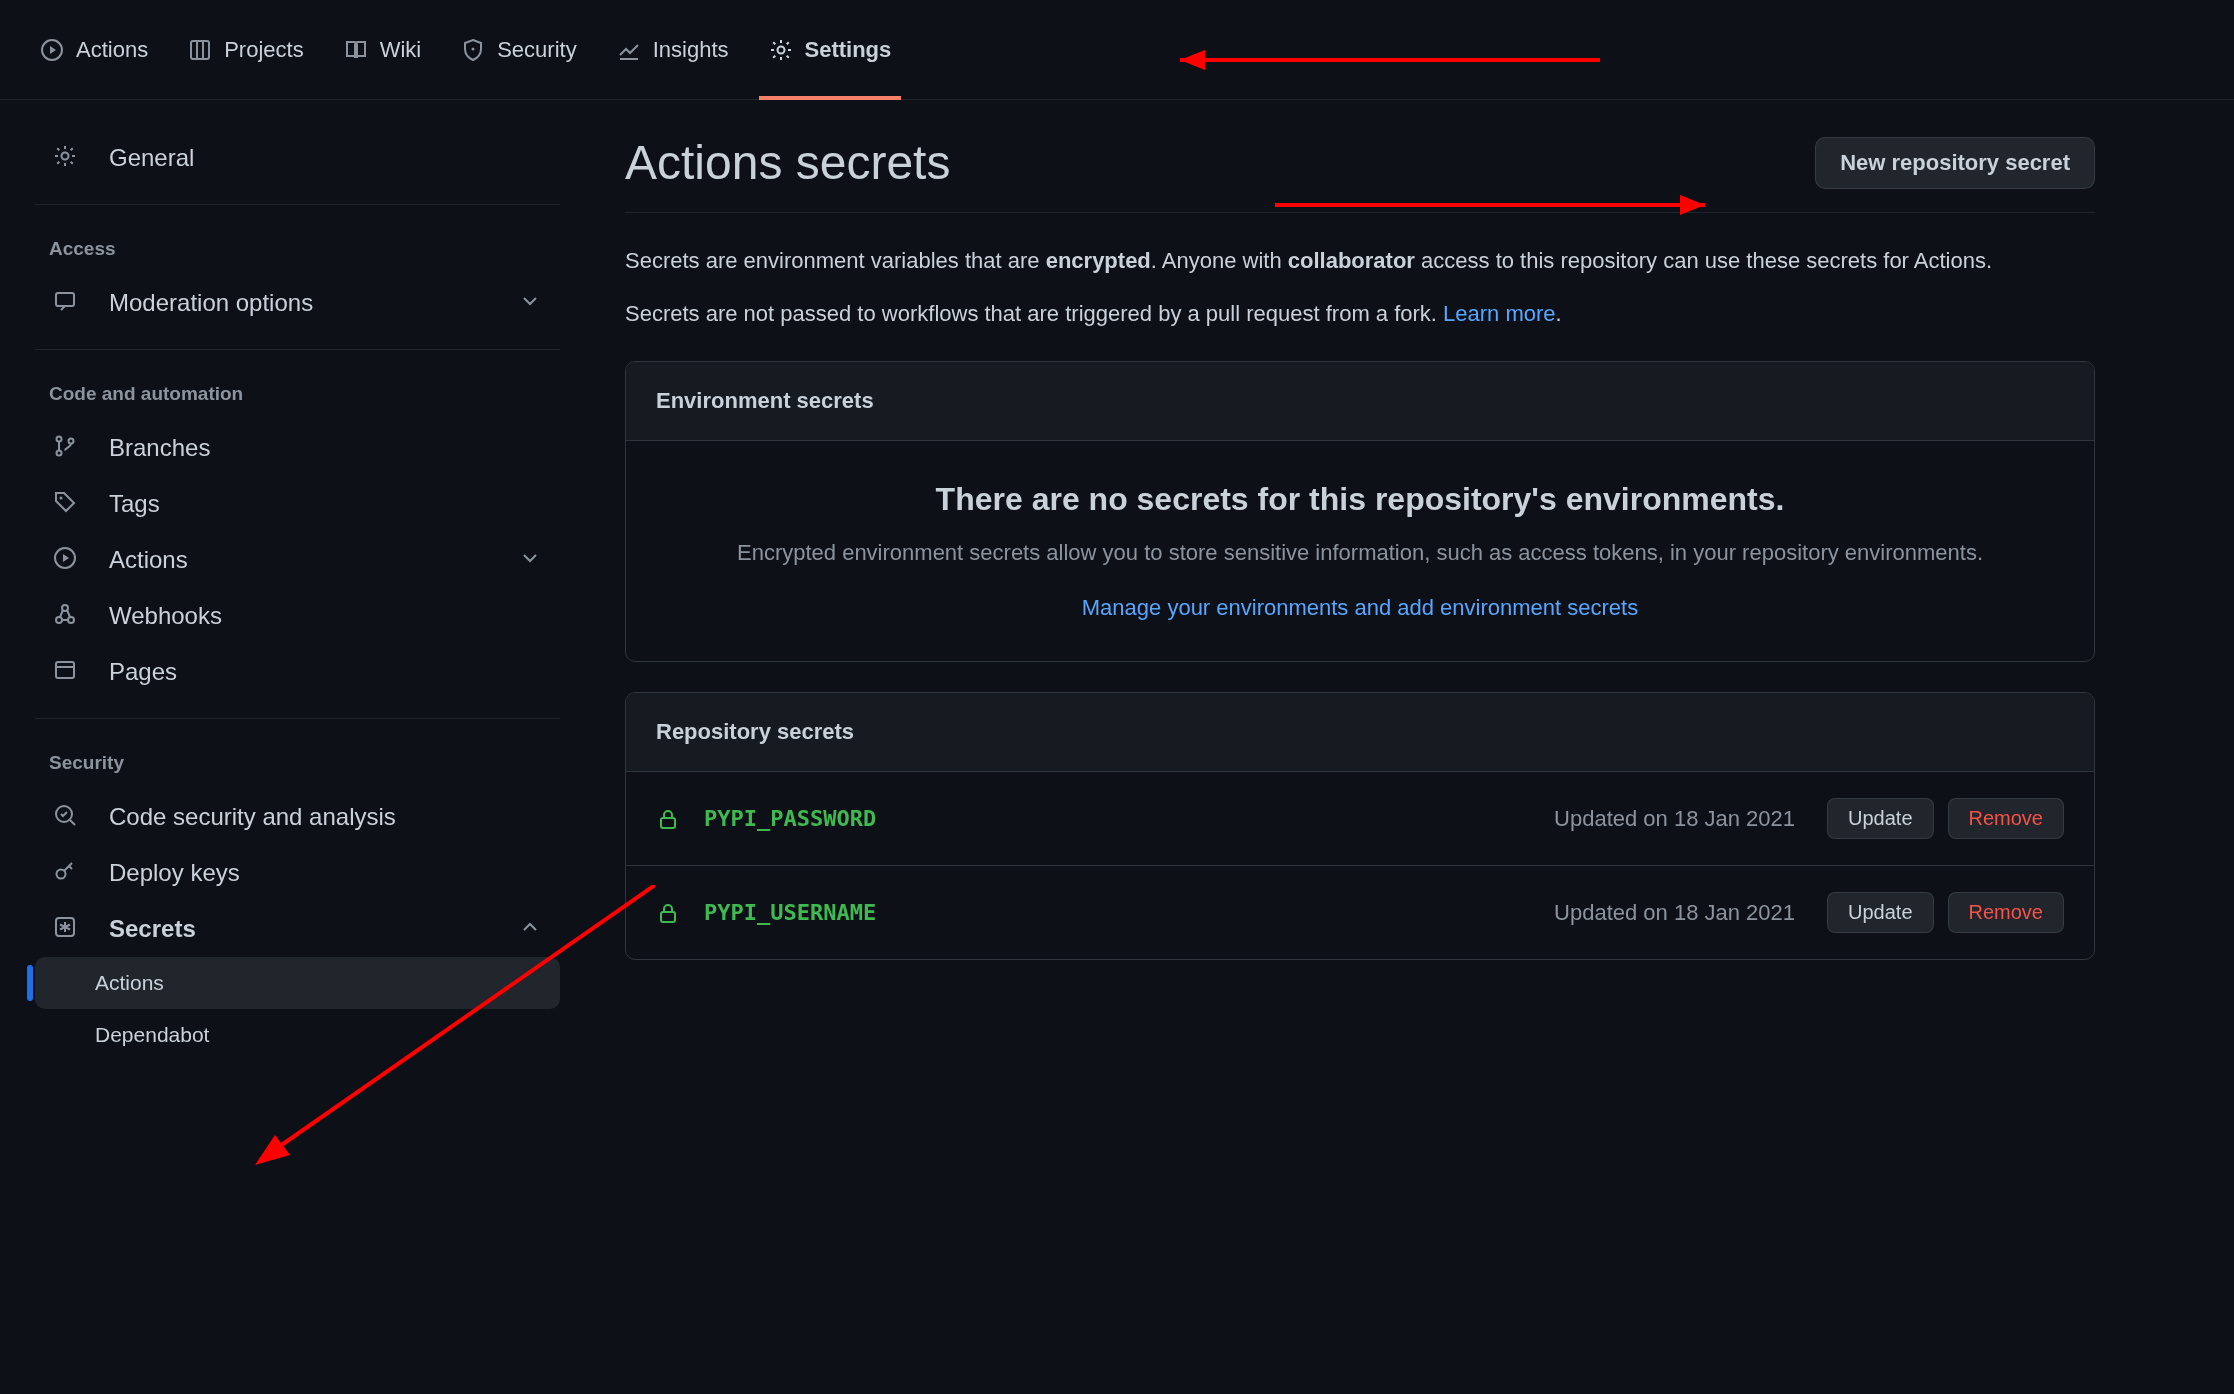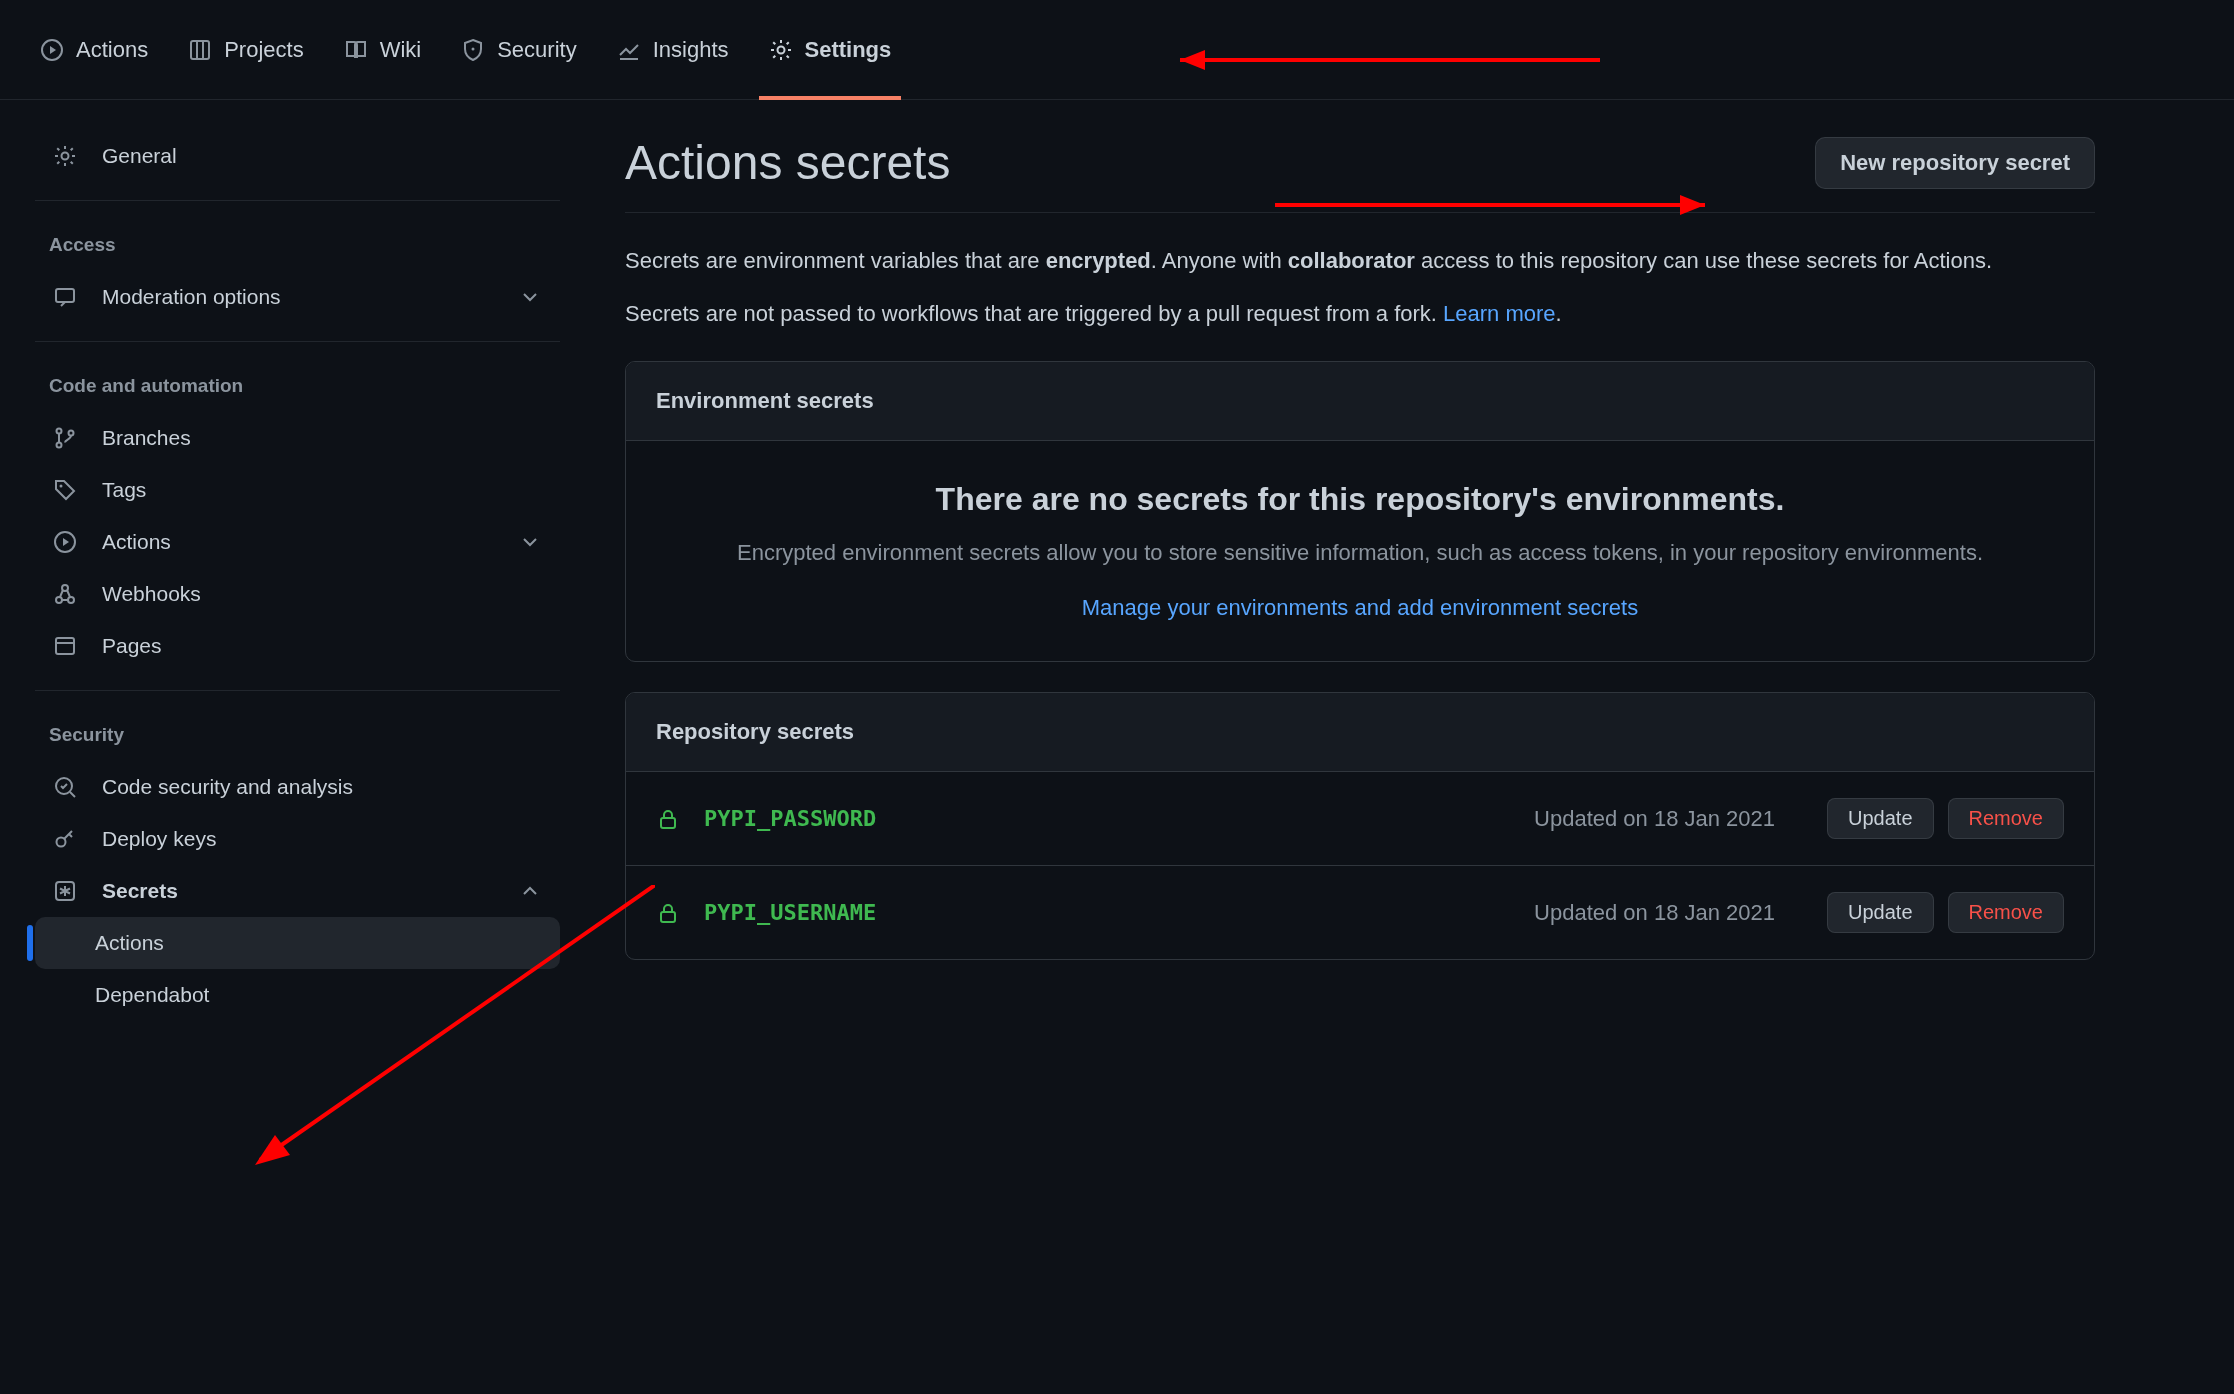--- a/index.html
+++ b/index.html
@@ -44,23 +44,23 @@
   }
   .topnav-item .ic { width: 24px; height: 24px; color:#8b949e; flex-shrink:0;}
   .topnav-item.active .ic { color:#c9d1d9; }
   
   .layout { display: flex; }
   .sidebar { width: 590px; padding: 30px 30px 30px 35px; }
   .side-section { border-bottom: 1px solid #21262d; padding-bottom: 18px; margin-bottom: 18px;}
   .side-section:last-child { border-bottom:none;}
   .side-heading { font-size: 19px; font-weight:600; color:#8b949e; padding: 15px 14px;}
   .side-item {
-    display: flex; align-items: center; gap: 25px;
+    display: flex; gap: 32px;
     padding: 14px 18px; border-radius: 10px;
-    font-size: 21px; cursor: pointer; position:relative;
+    font-size: 24px; cursor: pointer; position:relative;
   }
   .side-item .ic { width: 24px; height: 24px; color:#8b949e; flex-shrink:0;}
   .side-item .chev { margin-left:auto; color:#8b949e;}
   .sub-item {
     padding: 14px 18px 14px 60px; border-radius: 10px;
     font-size: 21px; cursor: pointer; position:relative;
   }
   .sub-item.selected {
     background: #21262d;
   }
@@ -93,21 +93,21 @@
   .secret-row {
     display:flex; align-items:center; padding:26px 30px;
     border-bottom:1px solid #30363d;
   }
   .secret-row:last-child{border-bottom:none;}
   .secret-name {
     font-family: ui-monospace, SFMono-Regular, "SF Mono", Menlo, Consolas, monospace;
     font-size:22px; color:#3fb950; font-weight:600;
   }
   .secret-meta { margin-left:auto; font-size:22px; color:#8b949e;}
-  .secret-actions { display:flex; gap:14px; margin-left:52px;}
+  .secret-actions { display:flex; gap:14px; margin-left:32px;}
   .btn-sm {
     background:#21262d; border:1px solid rgba(240,246,252,.1);
     color:#c9d1d9; font-size:20px; font-weight:500;
     padding:8px 20px; border-radius:8px; cursor:pointer;
   }
   .btn-danger { background:#21262d; color:#f85149; border:1px solid rgba(240,246,252,.1);}
   .lock-ic{ width:24px; height:24px; color:#3fb950; margin-right:24px; flex-shrink:0;}
   
   
   .arrow { position:absolute; pointer-events:none;}

